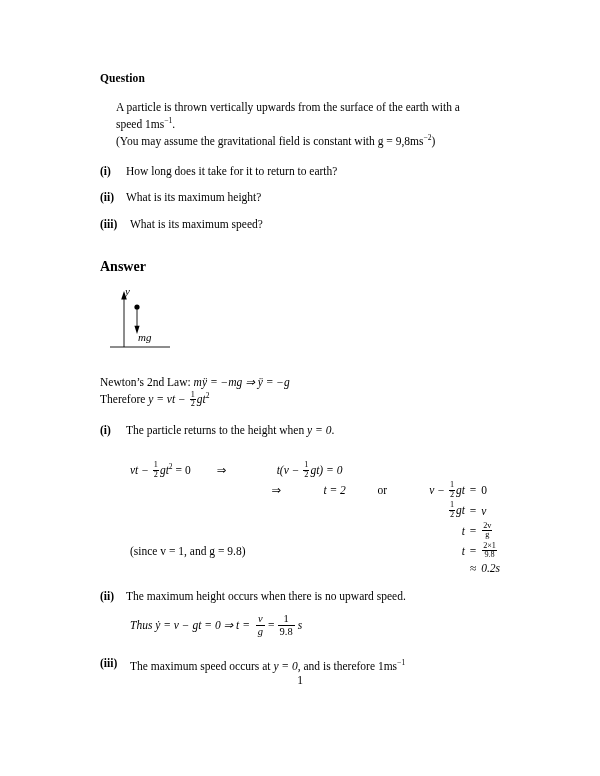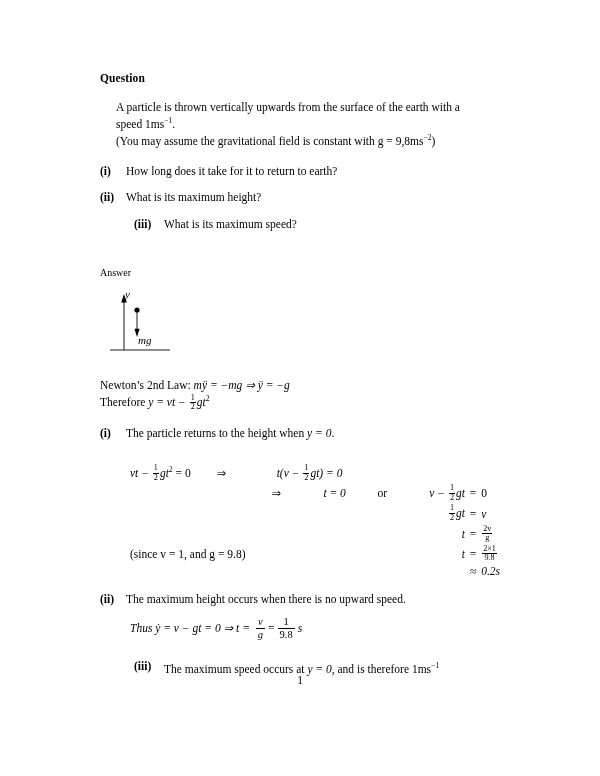--- a/index.html
+++ b/index.html
@@ -54,28 +54,27 @@
   }
   .qitem .lbl {
     font-weight: bold;
     width: 26px;
     flex: 0 0 26px;
     text-align: left;
   }
   .qitem .lbl.wide {
     width: 30px;
     flex: 0 0 30px;
-    margin-left: 34px;
   }
   .qitem .txt { flex: 1; }
 
   .answer-head {
-    font-weight: normal;
-    font-size: 10px;
-    margin: 36px 0 0 0;
+    font-weight: bold;
+    font-size: 14px;
+    margin: 28px 0 0 0;
   }
 
   .diagram {
     position: relative;
     width: 150px;
     height: 78px;
     margin: 10px 0 0 8px;
   }
   .diagram svg { display: block; }
   .diag-label {
@@ -222,21 +221,21 @@
             </td>
           </tr>
         </tbody>
           </table>
 
         <table class="align" style="margin-left:0px">
           <tbody>
               <tr>
             <td class="c1" style="width:110px"></td>
             <td class="c2" style="padding-left:26px">⇒</td>
-            <td class="c2" style="width:42px"><span class="math">t = 0</span></td>
+            <td class="c2" style="width:42px"><span class="math">t = 2</span></td>
             <td class="c2" style="width:36px">or</td>
             <td class="c3">
               <span class="math">v − </span><span class="frac"><span class="num">1</span><span class="den">2</span></span><span class="math">gt</span>
             </td>
             <td class="c4">=</td>
             <td class="c5">0</td>
           </tr>
           <tr>
             <td class="c1"></td>
             <td class="c2"></td>

